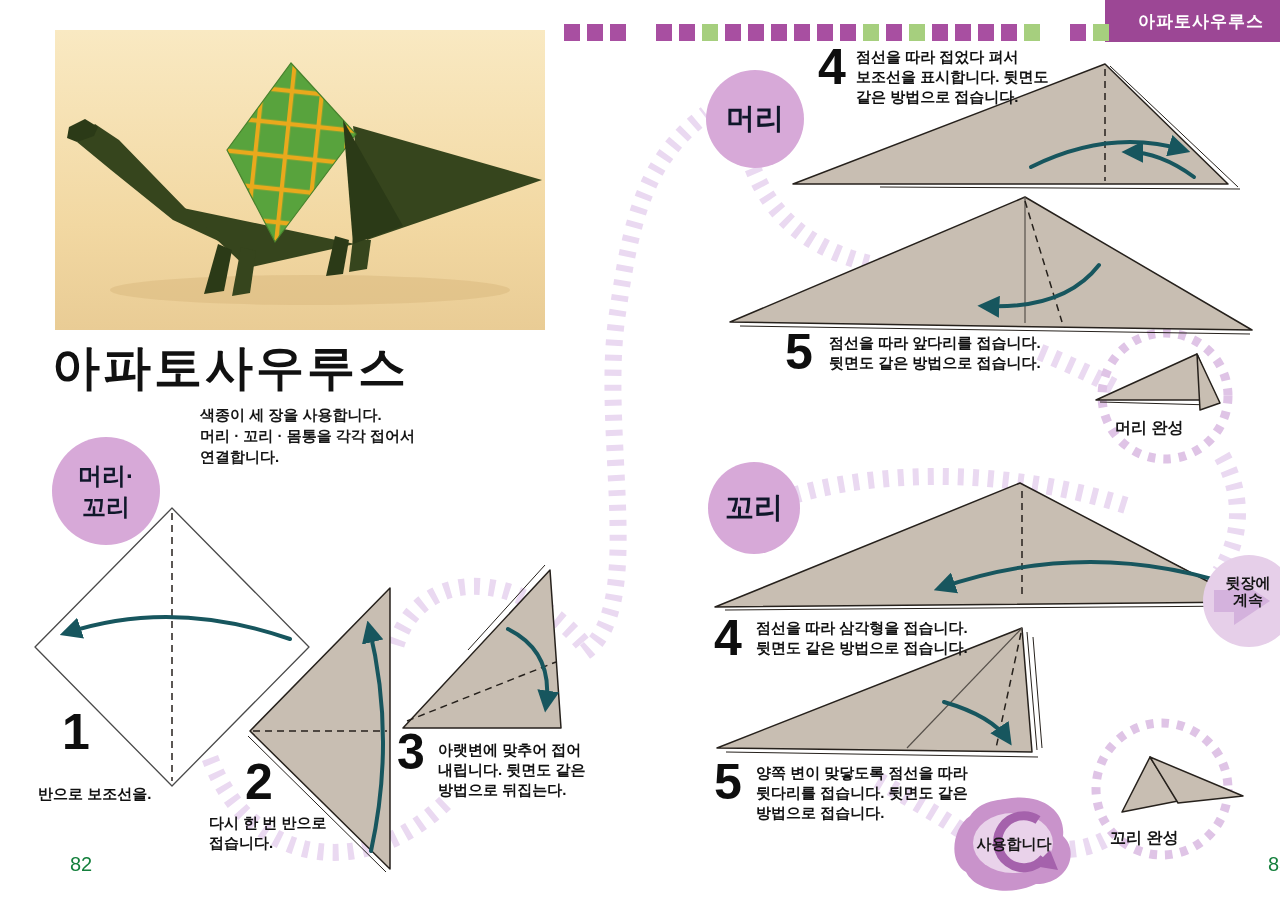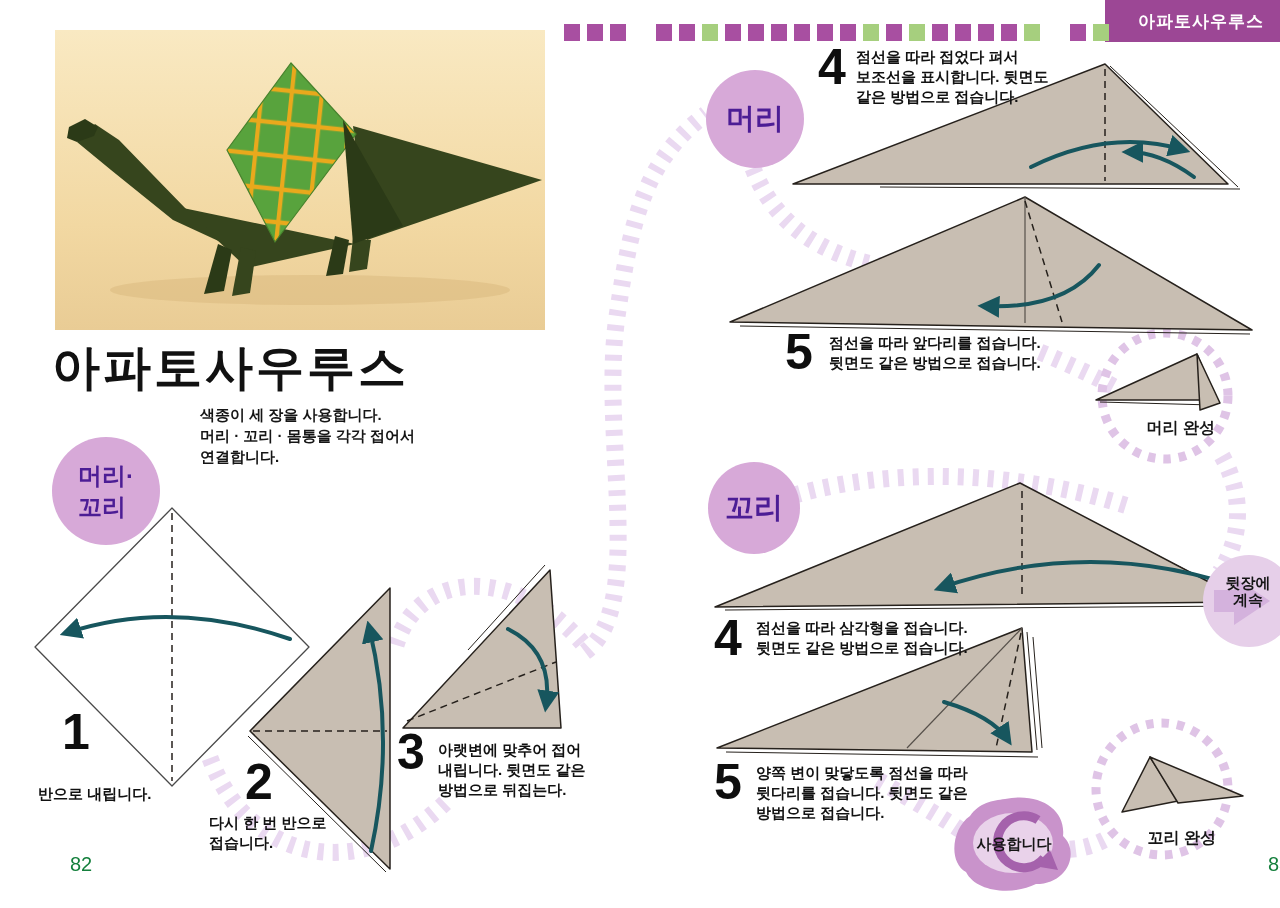--- a/index.html
+++ b/index.html
@@ -36,39 +36,39 @@
     font-size:48px;font-weight:900;letter-spacing:3px;color:#111;
   }
   .intro{
     left:200px;top:404px;font-size:15px;line-height:21px;
     font-weight:bold;white-space:pre-line;
   }
 
   
   .badge{
     border-radius:50%;background:var(--badge-purple);
-    display:flex;align-items:center;justify-content:center;text-align:left;
-    font-weight:900;white-space:pre-line;color:#4c1d95;
+    display:flex;align-items:center;justify-content:center;text-align:center;
+    font-weight:900;white-space:pre-line;color:#0f172a;
   }
   .badge-headtail{left:52px;top:437px;width:108px;height:108px;font-size:24px;line-height:31px;}
   .badge-head{left:706px;top:70px;width:98px;height:98px;font-size:29px;}
   .badge-tail{left:708px;top:462px;width:92px;height:92px;font-size:29px;}
 
   
   .stepnum{font-size:50px;font-weight:900;line-height:1;color:#0e0e0e;}
   .n1{left:62px;top:707px;}  .n2{left:245px;top:757px;} .n3{left:397px;top:727px;}
   .nh4{left:818px;top:42px;} .nh5{left:785px;top:327px;}
   .nt4{left:714px;top:613px;}.nt5{left:714px;top:757px;}
 
   .caption{font-size:15px;line-height:20px;font-weight:bold;white-space:pre-line;color:#111;}
   .c1{left:38px;top:784px;}  .c2{left:209px;top:813px;} .c3{left:438px;top:740px;}
   .ch4{left:856px;top:47px;} .ch5{left:829px;top:333px;}
   .ct4{left:756px;top:618px;}.ct5{left:756px;top:763px;}
 
-  .complete-label{font-size:16px;font-weight:900;text-align:right;}
+  .complete-label{font-size:16px;font-weight:900;text-align:left;}
   .done-head{left:1115px;top:418px;width:100px;}
   .done-tail{left:1110px;top:828px;width:106px;}
 
   .flip-label{left:961px;top:835px;width:106px;text-align:center;font-size:15px;font-weight:900;}
 
   .continue-note{
     left:1215px;top:574px;width:66px;text-align:center;
     font-size:15px;font-weight:900;line-height:17px;white-space:pre-line;
   }
 
@@ -266,21 +266,21 @@
 <div class="abs intro">색종이 세 장을 사용합니다.
 머리 · 꼬리 · 몸통을 각각 접어서
 연결합니다.</div>
 
 <div class="abs badge badge-headtail">머리·
 꼬리</div>
 <div class="abs badge badge-head">머리</div>
 <div class="abs badge badge-tail">꼬리</div>
 
 <div class="abs stepnum n1">1</div>
-<div class="abs caption c1">반으로 내립니다.</div>
+<div class="abs caption c1">반으로 보조선을.</div>
 <div class="abs stepnum n2">2</div>
 <div class="abs caption c2">다시 한 번 반으로
 접습니다.</div>
 <div class="abs stepnum n3">3</div>
 <div class="abs caption c3">아랫변에 맞추어 접어
 내립니다. 뒷면도 같은
 방법으로 뒤집는다.</div>
 
 <div class="abs stepnum nh4">4</div>
 <div class="abs caption ch4">점선을 따라 접었다 펴서

